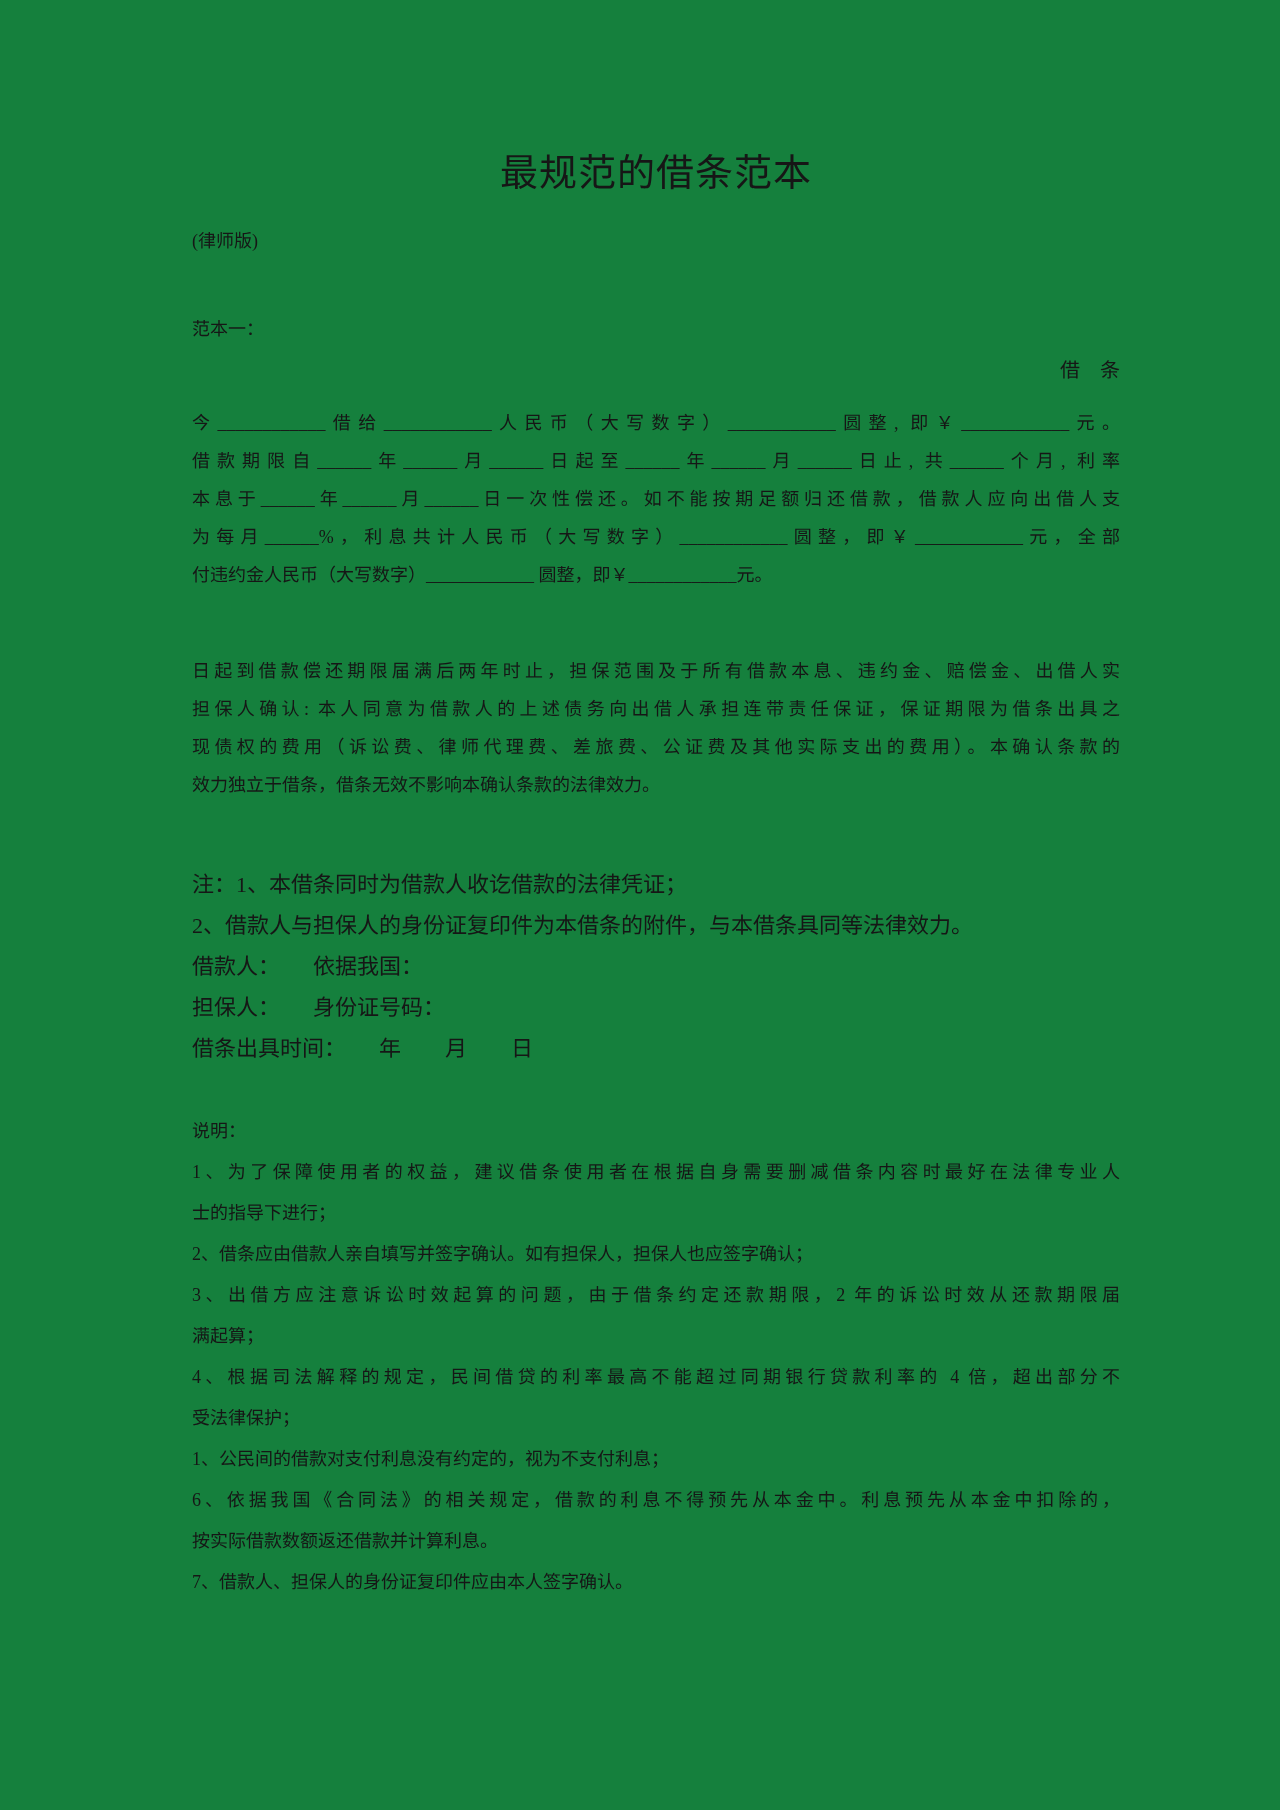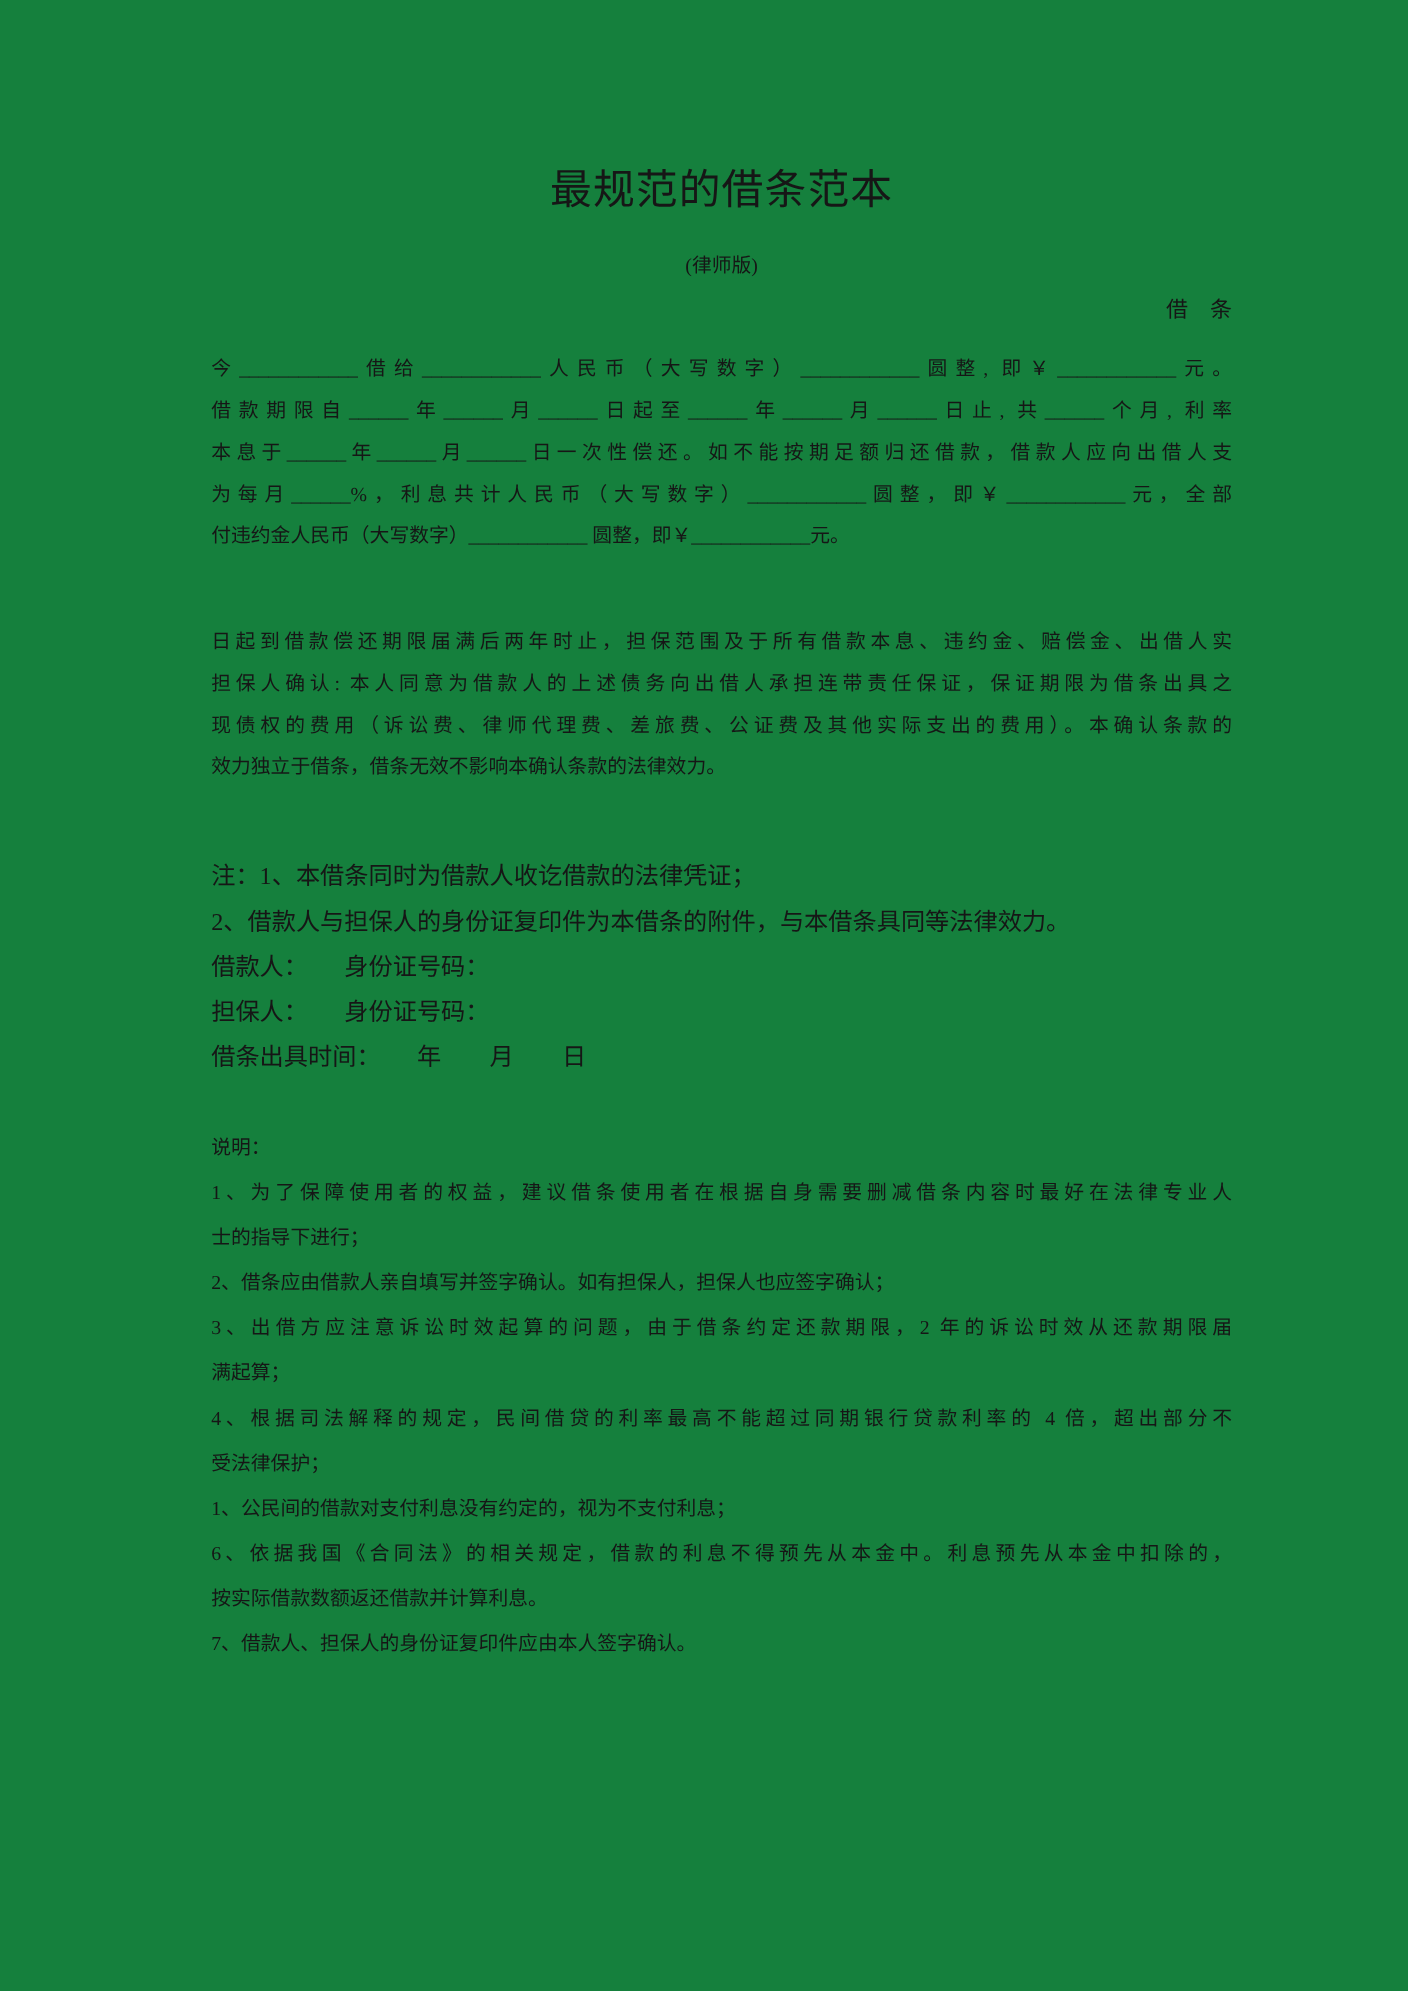--- a/index.html
+++ b/index.html
@@ -16,21 +16,21 @@
     font-size: 38px;
     line-height: 46px;
     text-align: center;
     font-weight: 400;
     letter-spacing: 1px;
     margin: 0;
   }
   .subtitle {
     font-size: 18px;
     line-height: 22px;
-    text-align: center;
+    text-align: left;
     margin-top: 34px;
   }
   .sample-label {
     font-size: 18px;
     line-height: 22px;
     margin-top: 66px;
   }
   .iou-heading {
     font-size: 20px;
     line-height: 24px;
@@ -60,20 +60,21 @@
   }
 </style>
 </head>
 <body>
 
 <div class="page">
 
   <h1 class="title">最规范的借条范本</h1>
   <div class="subtitle">(律师版)</div>
 
+  <div class="sample-label">范本一：</div>
 
   <div class="iou-heading">借　条</div>
 
   <div class="para">
     <div class="line j">今____________借给____________人民币（大写数字）____________圆整, 即￥____________元。</div>
     <div class="line j">借款期限自______年______月______日起至______年______月______日止, 共______个月, 利率</div>
     <div class="line j">本息于______年______月______日一次性偿还。如不能按期足额归还借款，借款人应向出借人支</div>
     <div class="line j">为每月______%，利息共计人民币（大写数字）____________圆整，即￥____________元，全部</div>
     <div class="line">付违约金人民币（大写数字）____________ 圆整，即￥____________元。</div>
   </div>
@@ -81,21 +82,21 @@
   <div class="para guarantor">
     <div class="line j">日起到借款偿还期限届满后两年时止，担保范围及于所有借款本息、违约金、赔偿金、出借人实</div>
     <div class="line j">担保人确认: 本人同意为借款人的上述债务向出借人承担连带责任保证，保证期限为借条出具之</div>
     <div class="line j">现债权的费用（诉讼费、律师代理费、差旅费、公证费及其他实际支出的费用）。本确认条款的</div>
     <div class="line">效力独立于借条，借条无效不影响本确认条款的法律效力。</div>
   </div>
 
   <div class="notes">
     <div class="line">注：1、本借条同时为借款人收讫借款的法律凭证；</div>
     <div class="line">2、借款人与担保人的身份证复印件为本借条的附件，与本借条具同等法律效力。</div>
-    <div class="line">借款人：　　身份证号码：</div>
+    <div class="line">借款人：　　依据我国：</div>
     <div class="line">担保人：　　身份证号码：</div>
     <div class="line">借条出具时间：　　年　　月　　日</div>
   </div>
 
   <div class="explain">
     <div class="line">说明：</div>
     <div class="line j">1、为了保障使用者的权益，建议借条使用者在根据自身需要删减借条内容时最好在法律专业人</div>
     <div class="line">士的指导下进行；</div>
     <div class="line">2、借条应由借款人亲自填写并签字确认。如有担保人，担保人也应签字确认；</div>
     <div class="line j">3、出借方应注意诉讼时效起算的问题，由于借条约定还款期限，2 年的诉讼时效从还款期限届</div>

